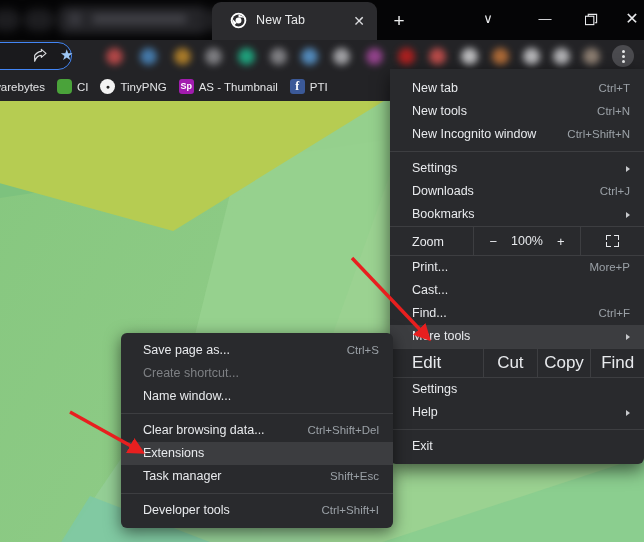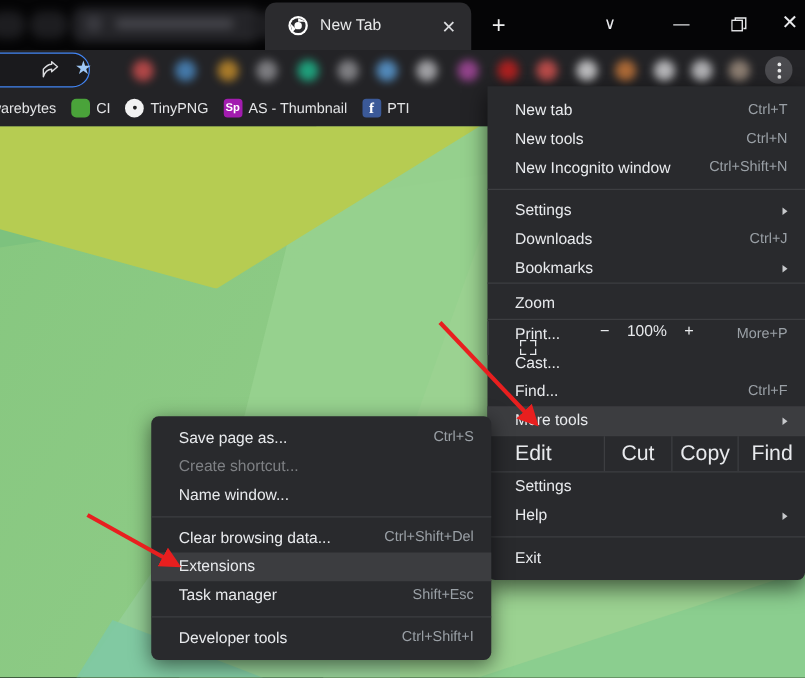--- a/index.html
+++ b/index.html
@@ -188,21 +188,21 @@
     width: 0; height: 0; margin-left: 8px;
     border-left: 4px solid #c7c9cc;
     border-top: 3.5px solid transparent;
     border-bottom: 3.5px solid transparent;
   }
   .sep { height: 1px; background: #3d3e41; margin: 5px 0; }
 
   
   .zoom-row {
     display: flex; align-items: stretch; height: 30px;
-    border-top: 1px solid #3d3e41; border-bottom: 1px solid #3d3e41; flex-direction: column;
+    border-top: 1px solid #3d3e41; border-bottom: 1px solid #3d3e41;
   }
   .zoom-label { width: 83px; line-height: 30px; padding-left: 22px; font-size: 12.5px; }
   .zoom-ctrl {
     flex: 1; display: flex; align-items: center; justify-content: center;
     border-left: 1px solid #3d3e41; gap: 14px;
   }
   .zoom-ctrl .mini { color: #e8eaed; font-size: 13px; }
   .zoom-ctrl .pct { font-size: 12.5px; }
   .zoom-full {
     width: 64px; border-left: 1px solid #3d3e41;

